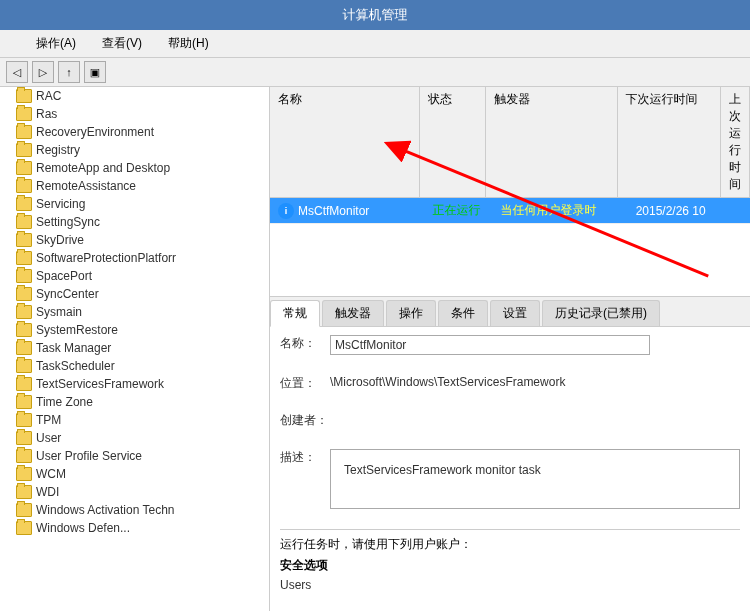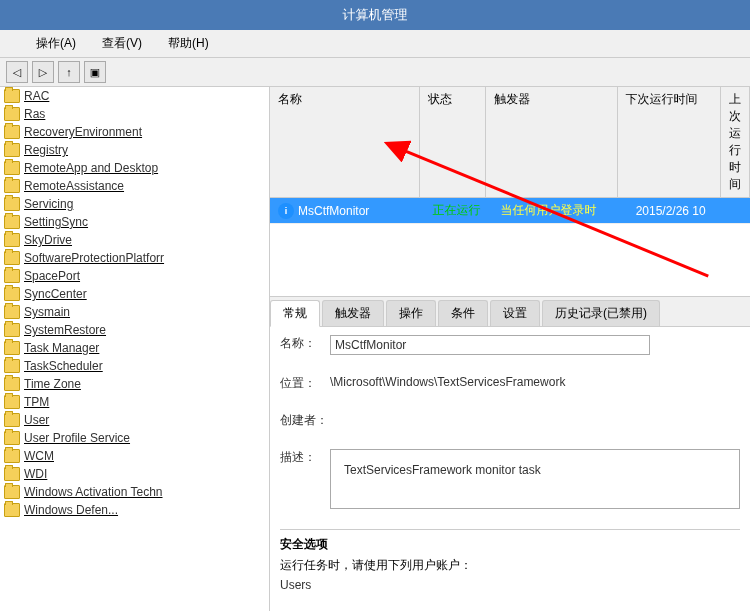--- a/index.html
+++ b/index.html
@@ -68,26 +68,25 @@
     .left-panel {
       width: 270px;
       min-width: 270px;
       border-right: 1px solid #ccc;
       overflow-y: auto;
       background: white;
     }
     .tree-item {
       display: flex;
       align-items: center;
-      padding: 2px 4px;
+      padding: 2px 16px;
       cursor: pointer;
       white-space: nowrap;
       overflow: hidden;
       text-overflow: ellipsis;
-      text-decoration: underline;
     }
     .tree-item .folder-icon {
       width: 16px;
       height: 14px;
       background: #f5d05a;
       border: 1px solid #c8a012;
       border-radius: 1px;
       margin-right: 4px;
       flex-shrink: 0;
       display: inline-block;
@@ -340,20 +339,24 @@
       <div class="tree-item">
         <span class="folder-icon"></span>
         <span>Task Manager</span>
       </div>
       <div class="tree-item">
         <span class="folder-icon"></span>
         <span>TaskScheduler</span>
       </div>
       <div class="tree-item">
         <span class="folder-icon"></span>
+        <span>TextServicesFramework</span>
+      </div>
+      <div class="tree-item">
+        <span class="folder-icon"></span>
         <span>Time Zone</span>
       </div>
       <div class="tree-item">
         <span class="folder-icon"></span>
         <span>TPM</span>
       </div>
       <div class="tree-item">
         <span class="folder-icon"></span>
         <span>User</span>
       </div>
@@ -436,20 +439,20 @@
         <div class="detail-row">
           <span class="detail-label">创建者：</span>
           <span class="detail-value"></span>
         </div>
         <div class="detail-row">
           <span class="detail-label">描述：</span>
           <span class="detail-value textarea-style">TextServicesFramework monitor task</span>
         </div>
 
         <div class="security-section">
+          <div style="margin-bottom:4px;">运行任务时，请使用下列用户账户：</div>
           <div style="font-weight:bold;margin-bottom:4px;">安全选项</div>
-          <div style="margin-bottom:4px;">运行任务时，请使用下列用户账户：</div>
           <div style="color:#333;">Users</div>
         </div>
       </div>
     </div>
   </div>
 </div>
 
 </body></html>

